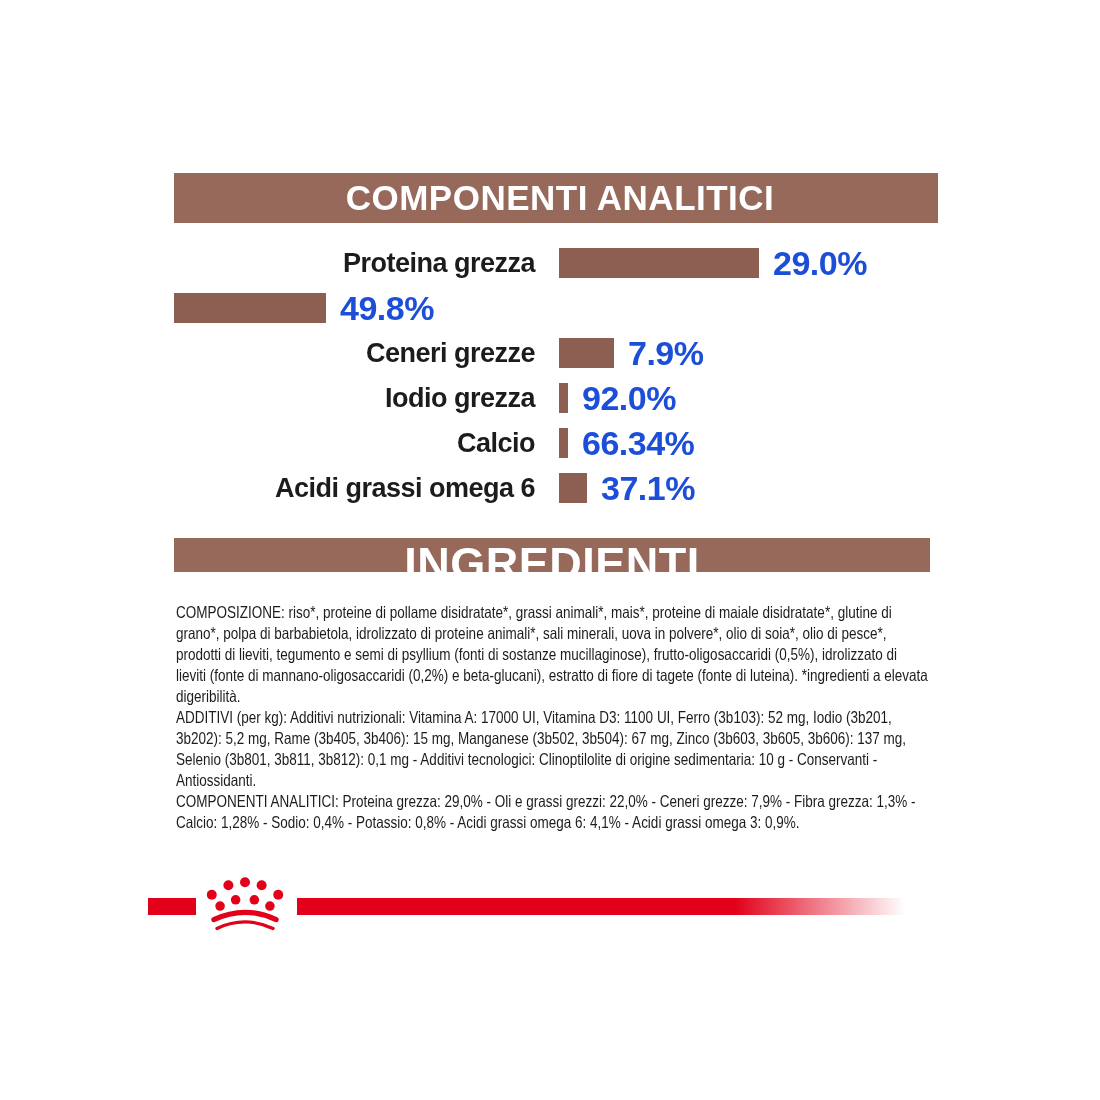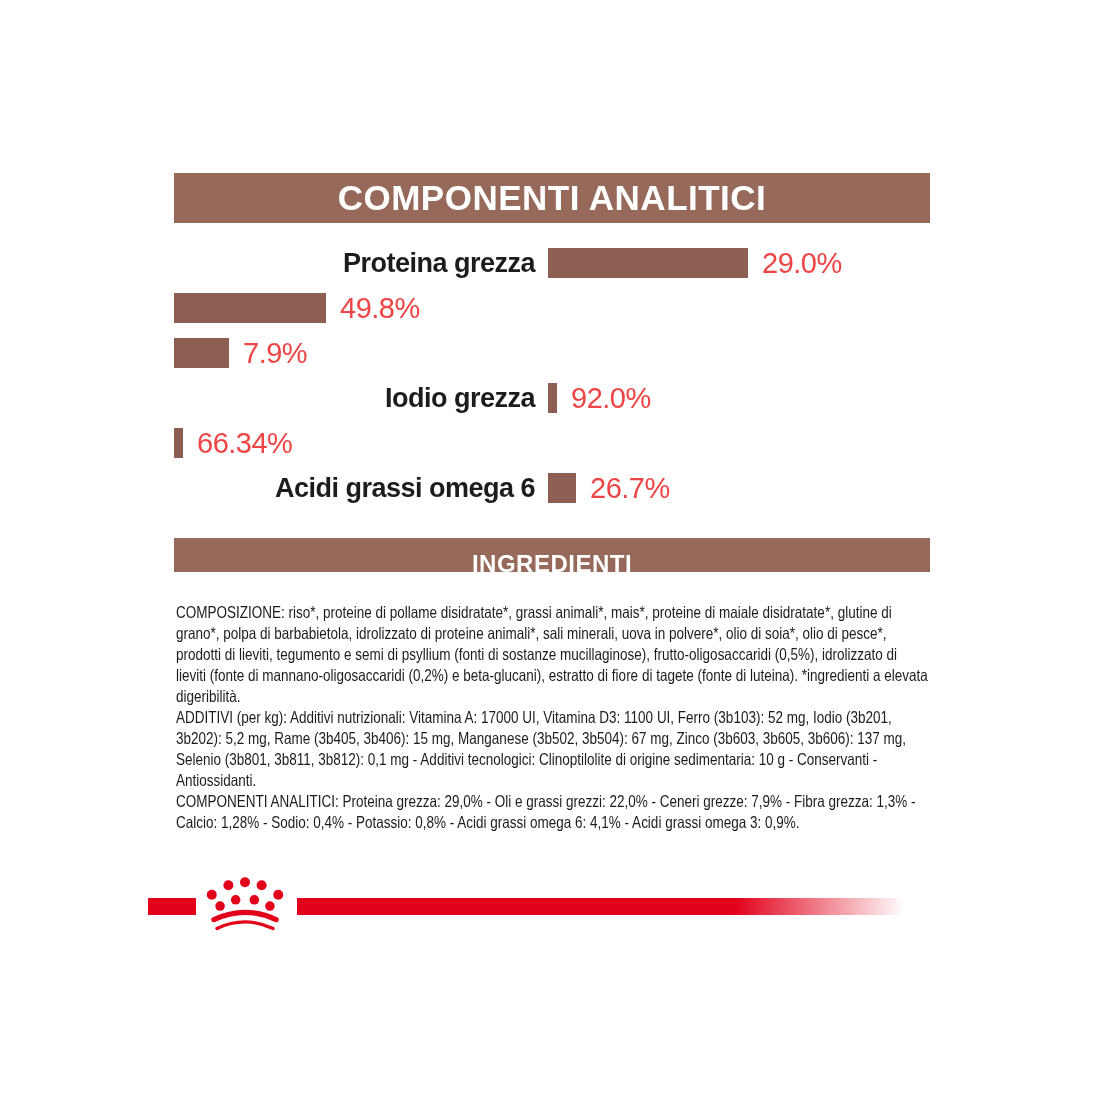--- a/index.html
+++ b/index.html
@@ -4,30 +4,30 @@
 <style>
   html,body{margin:0;padding:0;background:#ffffff;}
   .page{
     position:relative;width:1100px;height:1100px;background:#ffffff;overflow:hidden;
     font-family:"Liberation Sans","DejaVu Sans",sans-serif;
   }
   .section-bar{
     position:absolute;left:174px;width:756px;background:#96695A;
     color:#ffffff;font-weight:bold;text-align:center;letter-spacing:0.5px;
   }
-  .section-bar.analytics{top:173px;height:50px;line-height:50px;font-size:35px;}
-  .section-bar.ingredients{top:538px;height:34px;line-height:52px;font-size:24px;}
+  .section-bar.analytics{top:173px;height:50px;line-height:50px;font-size:35px;padding-left:8px;}
+  .section-bar.ingredients{top:538px;height:34px;line-height:52px;font-size:45px;}
   .chart{position:absolute;left:174px;top:248px;width:756px;}
   .chart-row{display:flex;align-items:center;height:30px;margin-bottom:15px;}
   .chart-label{
-    width:361px;text-align:right;padding-right:13px;flex:0 0 361px;
+    width:361px;text-align:right;padding-right:24px;flex:0 0 361px;
     font-size:27px;font-weight:bold;color:#1C1C1C;letter-spacing:-0.5px;white-space:nowrap;
   }
   .chart-bar{height:30px;background:#8C5F52;flex:0 0 auto;}
-  .chart-value{margin-left:14px;font-size:29px;font-weight:normal;color:#ef4444;letter-spacing:-0.5px;}
+  .chart-value{margin-left:14px;font-size:34px;font-weight:bold;color:#1d4ed8;letter-spacing:-0.5px;}
   .body-text{
     position:absolute;left:176px;top:602px;width:920px;
     transform:scaleX(0.818);transform-origin:0 0;
     font-size:16.5px;line-height:21px;color:#1C1C1C;text-align:left;
   }
   .body-text p{margin:0;padding:0;}
   .redline-left{position:absolute;left:148px;top:898px;width:48px;height:17px;background:#E2001A;}
   .redline-right{
     position:absolute;left:297px;top:898px;width:608px;height:17px;
     background:linear-gradient(to right,#E2001A 0%,#E2001A 72%,rgba(226,0,26,0) 100%);
@@ -45,36 +45,38 @@
     <div class="chart-row">
       <span class="chart-label">Proteina grezza</span>
       <span class="chart-bar" style="width: 200px; background: rgb(140, 95, 82);"></span>
       <span class="chart-value">29.0%</span>
     </div>
     <div class="chart-row">
       <span class="chart-bar" style="width: 152px; background: rgb(140, 95, 82);"></span>
       <span class="chart-value">49.8%</span>
     </div>
     <div class="chart-row">
+      <span class="chart-label">Ceneri grezze</span>
       <span class="chart-bar" style="width: 55px; background: rgb(140, 95, 82);"></span>
       <span class="chart-value">7.9%</span>
     </div>
     <div class="chart-row">
       <span class="chart-label">Iodio grezza</span>
       <span class="chart-bar" style="width: 9px; background: rgb(140, 95, 82);"></span>
       <span class="chart-value">92.0%</span>
     </div>
     <div class="chart-row">
+      <span class="chart-label">Calcio</span>
       <span class="chart-bar" style="width: 9px; background: rgb(140, 95, 82);"></span>
       <span class="chart-value">66.34%</span>
     </div>
     <div class="chart-row">
       <span class="chart-label">Acidi grassi omega 6</span>
       <span class="chart-bar" style="width: 28px; background: rgb(140, 95, 82);"></span>
-      <span class="chart-value">26.7%</span>
+      <span class="chart-value">37.1%</span>
     </div>
   </div>
 
   <div class="section-bar ingredients">INGREDIENTI</div>
 
   <div class="body-text">
     <p>COMPOSIZIONE: riso*, proteine di pollame disidratate*, grassi animali*, mais*, proteine di maiale disidratate*, glutine di grano*, polpa di barbabietola, idrolizzato di proteine animali*, sali minerali, uova in polvere*, olio di soia*, olio di pesce*, prodotti di lieviti, tegumento e semi di psyllium (fonti di sostanze mucillaginose), frutto-oligosaccaridi (0,5%), idrolizzato di lieviti (fonte di mannano-oligosaccaridi (0,2%) e beta-glucani), estratto di fiore di tagete (fonte di luteina). *ingredienti a elevata digeribilità.</p>
     <p>ADDITIVI (per kg): Additivi nutrizionali: Vitamina A: 17000 UI, Vitamina D3: 1100 UI, Ferro (3b103): 52 mg, Iodio (3b201, 3b202): 5,2 mg, Rame (3b405, 3b406): 15 mg, Manganese (3b502, 3b504): 67 mg, Zinco (3b603, 3b605, 3b606): 137 mg, Selenio (3b801, 3b811, 3b812): 0,1 mg - Additivi tecnologici: Clinoptilolite di origine sedimentaria: 10 g - Conservanti - Antiossidanti.</p>
     <p>COMPONENTI ANALITICI: Proteina grezza: 29,0% - Oli e grassi grezzi: 22,0% - Ceneri grezze: 7,9% - Fibra grezza: 1,3% - Calcio: 1,28% - Sodio: 0,4% - Potassio: 0,8% - Acidi grassi omega 6: 4,1% - Acidi grassi omega 3: 0,9%.</p>
   </div>

